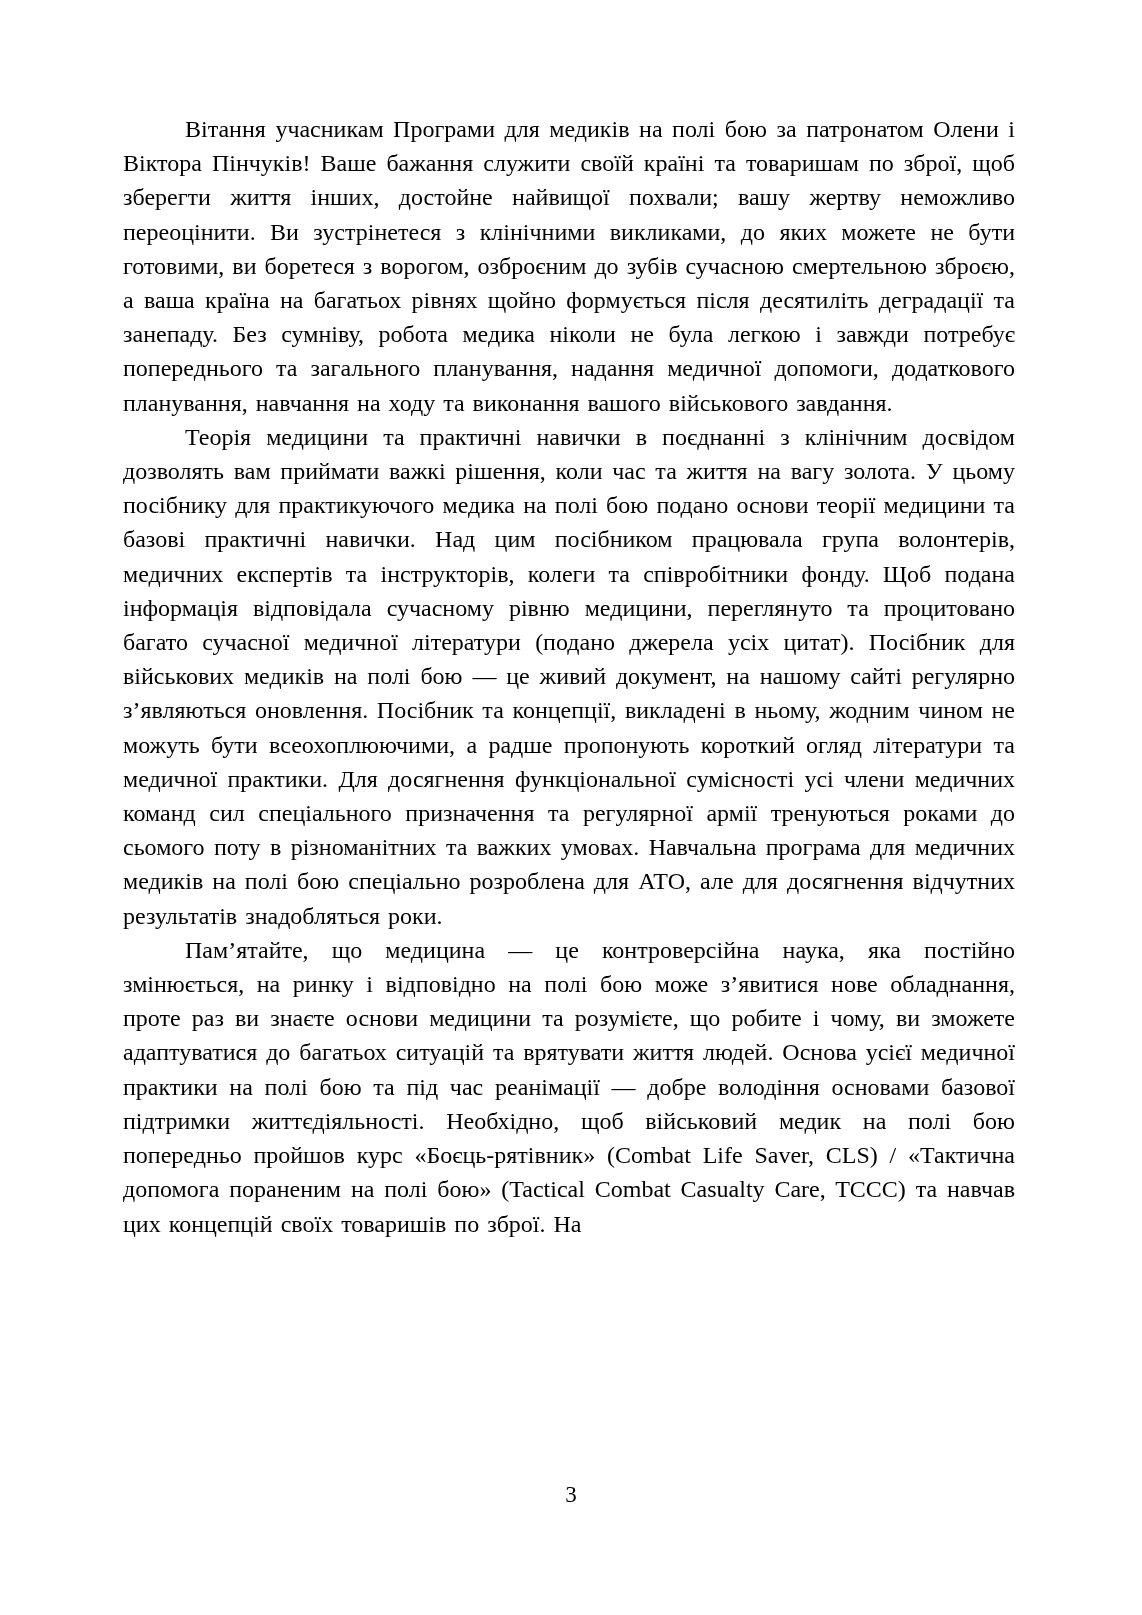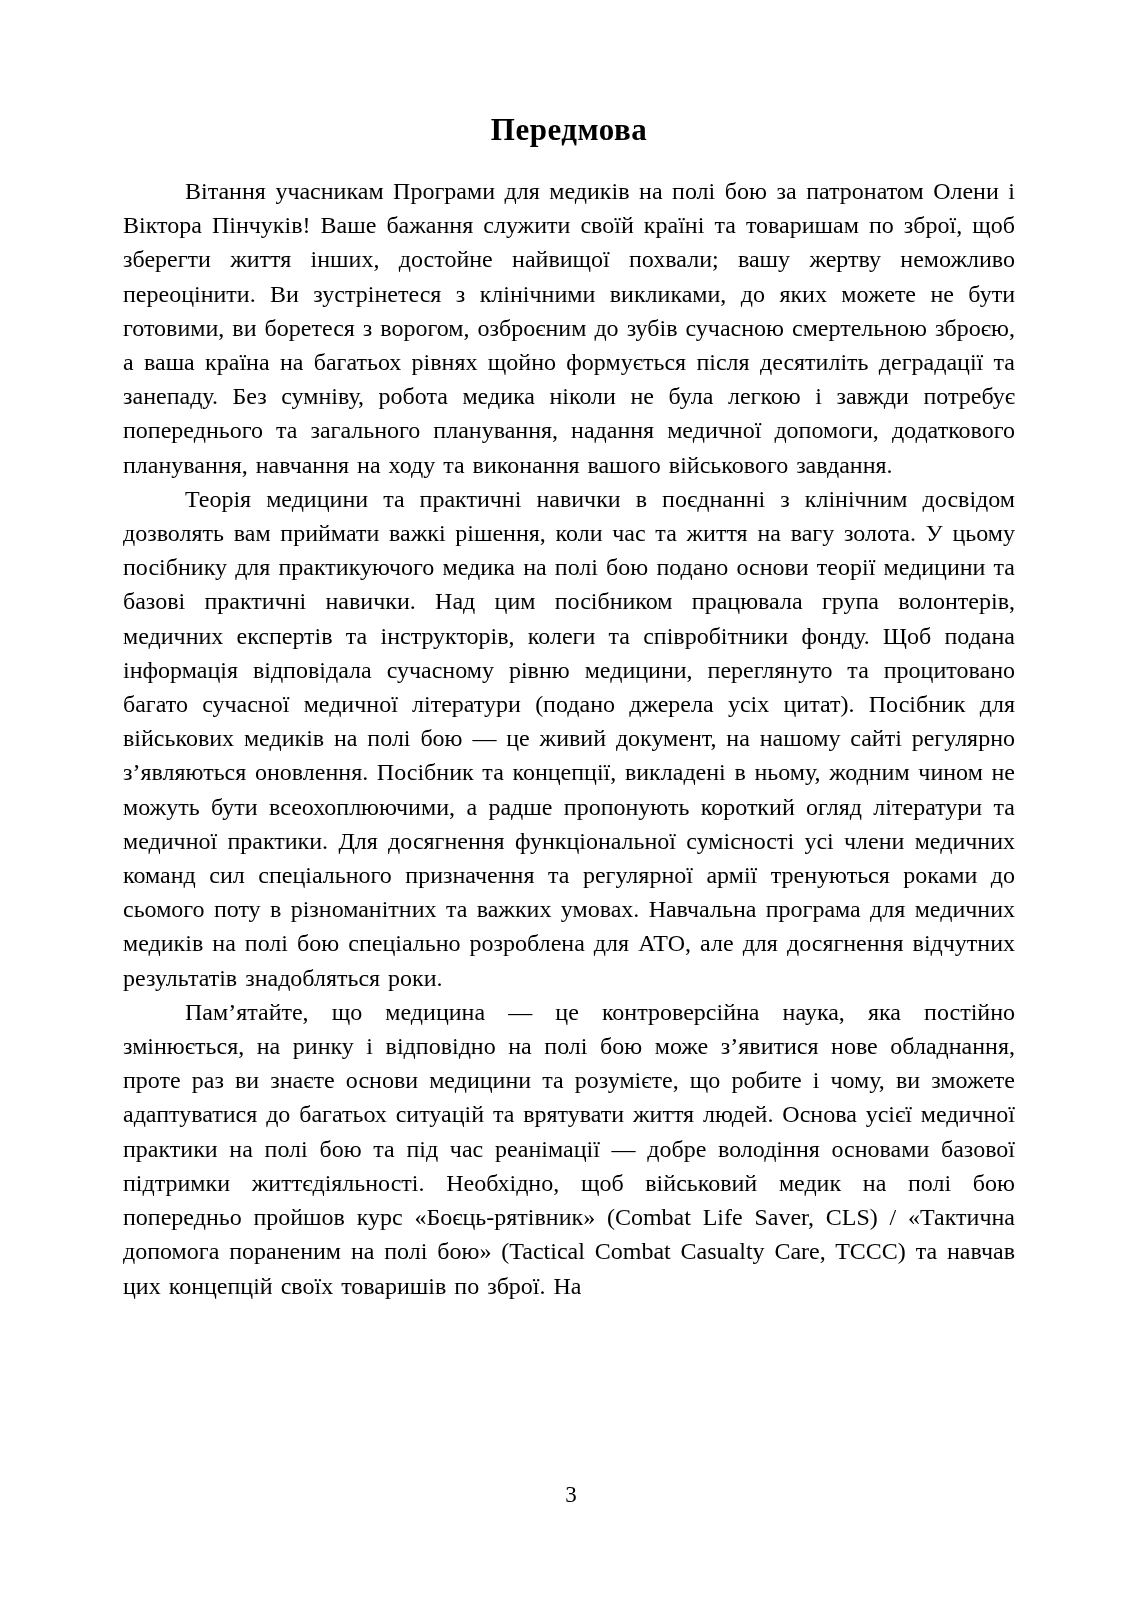--- a/index.html
+++ b/index.html
@@ -51,19 +51,18 @@
     width: 1142px;
     text-align: center;
     font-size: 23px;
   }
 </style>
 </head>
 <body>
 
 <div class="page">
   <div class="content">
-    <h1 class="title">Передмова</h1>
     <p class="para">Вітання учасникам Програми для медиків на полі бою за патронатом Олени і Віктора Пінчуків! Ваше бажання служити своїй країні та товаришам по зброї, щоб зберегти життя інших, достойне найвищої похвали; вашу жертву неможливо переоцінити. Ви зустрінетеся з клінічними викликами, до яких можете не бути готовими, ви боретеся з ворогом, озброєним до зубів сучасною смертельною зброєю, а ваша країна на багатьох рівнях щойно формується після десятиліть деградації та занепаду. Без сумніву, робота медика ніколи не була легкою і завжди потребує попереднього та загального планування, надання медичної допомоги, додаткового планування, навчання на ходу та виконання вашого військового завдання.</p>
     <p class="para">Теорія медицини та практичні навички в поєднанні з клінічним досвідом дозволять вам приймати важкі рішення, коли час та життя на вагу золота. У цьому посібнику для практикуючого медика на полі бою подано основи теорії медицини та базові практичні навички. Над цим посібником працювала група волонтерів, медичних експертів та інструкторів, колеги та співробітники фонду. Щоб подана інформація відповідала сучасному рівню медицини, переглянуто та процитовано багато сучасної медичної літератури (подано джерела усіх цитат). Посібник для військових медиків на полі бою — це живий документ, на нашому сайті регулярно з’являються оновлення. Посібник та концепції, викладені в ньому, жодним чином не можуть бути всеохоплюючими, а радше пропонують короткий огляд літератури та медичної практики. Для досягнення функціональної сумісності усі члени медичних команд сил спеціального призначення та регулярної армії тренуються роками до сьомого поту в різноманітних та важких умовах. Навчальна програма для медичних медиків на полі бою спеціально розроблена для АТО, але для досягнення відчутних результатів знадобляться роки.</p>
     <p class="para">Пам’ятайте, що медицина — це контроверсійна наука, яка постійно змінюється, на ринку і відповідно на полі бою може з’явитися нове обладнання, проте раз ви знаєте основи медицини та розумієте, що робите і чому, ви зможете адаптуватися до багатьох ситуацій та врятувати життя людей. Основа усієї медичної практики на полі бою та під час реанімації — добре володіння основами базової підтримки життєдіяльності. Необхідно, щоб військовий медик на полі бою попередньо пройшов курс «Боєць-рятівник» (Combat Life Saver, CLS) / «Тактична допомога пораненим на полі бою» (Tactical Combat Casualty Care, TCCC) та навчав цих концепцій своїх товаришів по зброї. На</p>
   </div>
   <div class="page-number">3</div>
 </div>
 
 </body></html>

